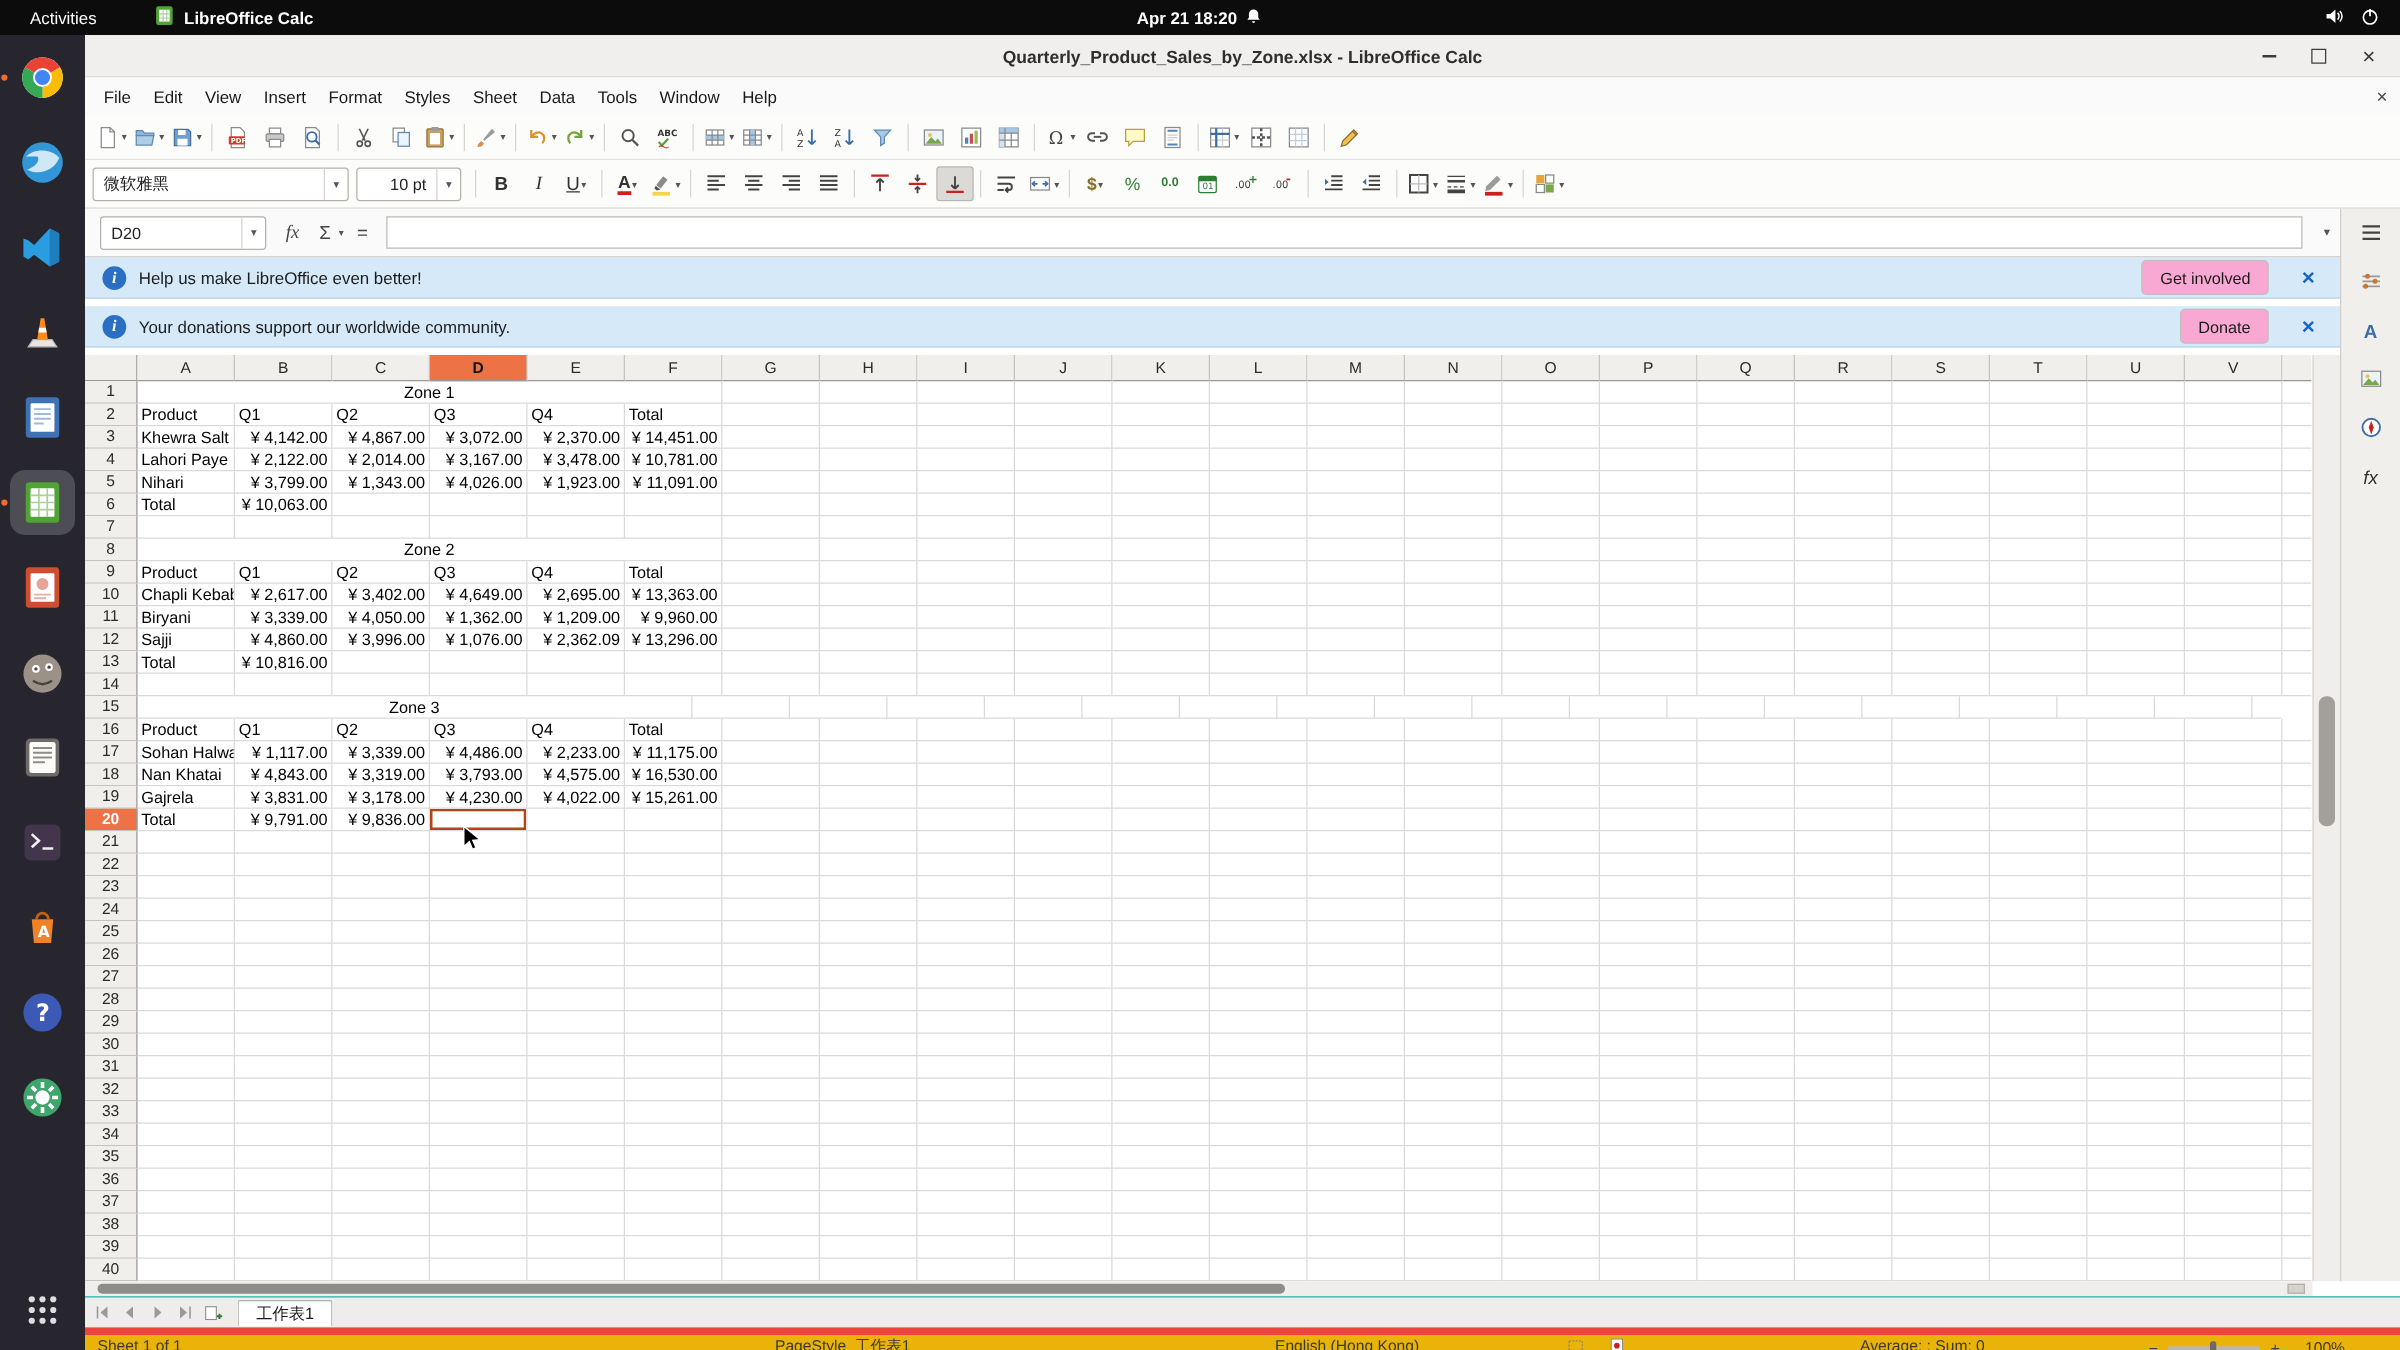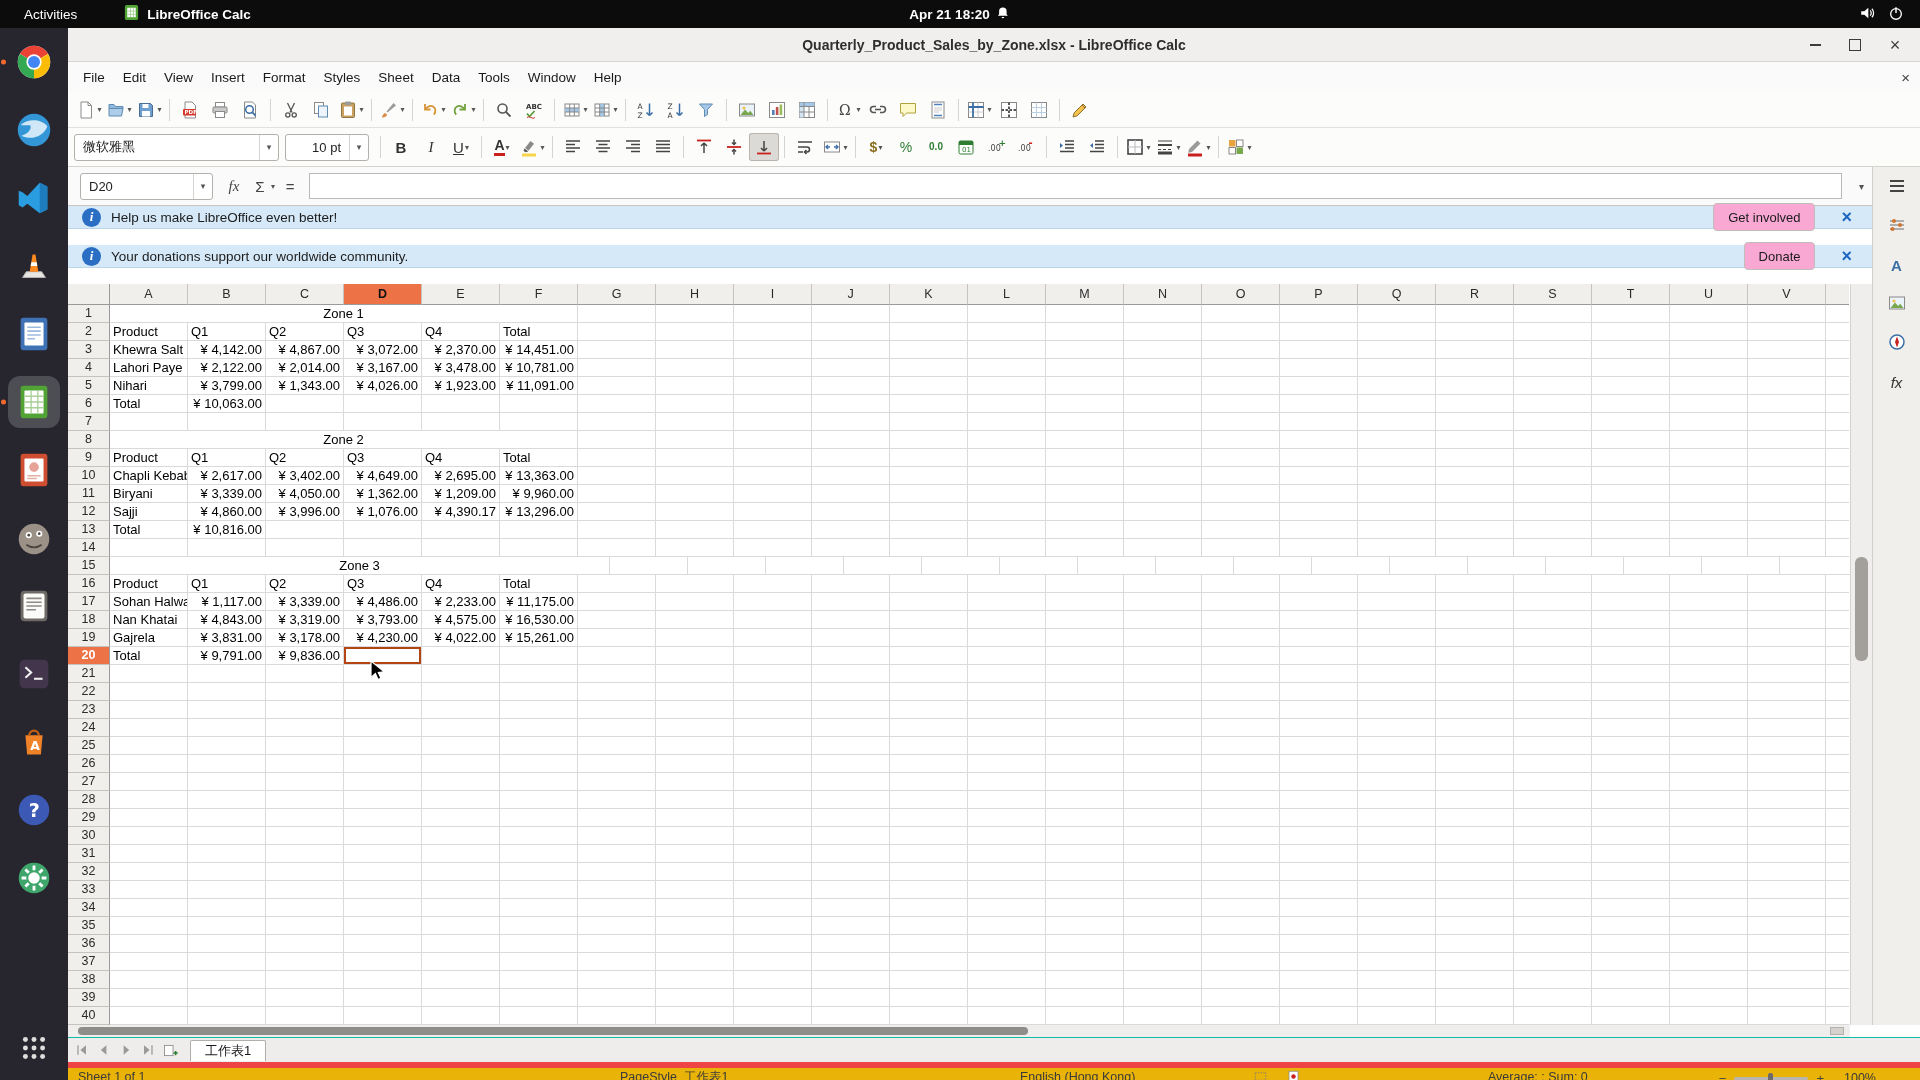--- a/index.html
+++ b/index.html
@@ -60,21 +60,21 @@
 .fico{width:26px;height:26px;display:flex;align-items:center;justify-content:center;color:#444;flex:none;}
 .fx-glyph::before{content:"fx";font-family:"Liberation Serif",serif;font-style:italic;font-size:15px;}
 .sum-glyph::before{content:"Σ";font-size:15px;}
 .eq-glyph::before{content:"=";font-size:15px;}
 .fdd{font-size:8px;color:#555;margin:0 2px 0 -2px;}
 .finput{flex:1;height:26px;background:#fff;border:1px solid #bcb9b4;margin-left:6px;margin-right:30px;font-size:13px;padding:4px 6px;}
 .fb-expand{position:absolute;right:8px;color:#555;font-size:10px;}
 .fb-expand::before{content:"▾";}
 
 
-.infobar{left:68px;width:1804px;height:23px;background:var(--infobar-bg,#d6e9f8);border-bottom:1px solid #bad4e8;display:flex;align-items:center;padding:0 14px;gap:10px;font-size:13.5px;color:#1c1c1c;}
+.infobar{left:68px;width:1804px;height:33px;background:var(--infobar-bg,#d6e9f8);border-bottom:1px solid #bad4e8;display:flex;align-items:center;padding:0 14px;gap:10px;font-size:13.5px;color:#1c1c1c;}
 .ib1{top:206px;}
 .ib2{top:245px;}
 .info-icon{width:19px;height:19px;border-radius:50%;background:#2a6fc4;color:#fff;display:flex;align-items:center;justify-content:center;font-size:13px;font-family:"Liberation Serif",serif;font-style:italic;font-weight:bold;flex:none;}
 .info-icon::before{content:"i";}
 .ib-btn{margin-left:auto;height:28px;display:inline-flex;align-items:center;padding:0 14px;background:#f9a8d4;border:1px solid #c1beb9;border-radius:4px;font-size:13px;color:#1a1a1a;}
 .ib-close{color:var(--infobar-close,#1b66c2);font-size:18px;font-weight:bold;margin:0 6px 0 16px;line-height:1;}
 .ib-close::before{content:"×";}
 
 
 .grid{left:68px;top:284px;width:1782px;height:741px;background:#fff;overflow:hidden;font-size:13px;}
@@ -1154,21 +1154,21 @@
       <div class="cell"></div>
       <div class="cell"></div>
       <div class="cell partial"></div>
     </div>
     <div class="gr">
       <div class="rh">12</div>
       <div class="cell l">Sajji</div>
       <div class="cell r">¥ 4,860.00</div>
       <div class="cell r">¥ 3,996.00</div>
       <div class="cell r">¥ 1,076.00</div>
-      <div class="cell r">¥ 4,390.17</div>
+      <div class="cell r">¥ 2,362.09</div>
       <div class="cell r">¥ 13,296.00</div>
       <div class="cell"></div>
       <div class="cell"></div>
       <div class="cell"></div>
       <div class="cell"></div>
       <div class="cell"></div>
       <div class="cell"></div>
       <div class="cell"></div>
       <div class="cell"></div>
       <div class="cell"></div>
@@ -1228,21 +1228,21 @@
       <div class="cell"></div>
       <div class="cell"></div>
       <div class="cell"></div>
       <div class="cell"></div>
       <div class="cell"></div>
       <div class="cell"></div>
       <div class="cell partial"></div>
     </div>
     <div class="gr">
       <div class="rh">15</div>
-      <div class="cell c" style="width:500px">Zone 3</div>
+      <div class="cell c" style="width:444px">Zone 3</div>
       <div class="cell"></div>
       <div class="cell"></div>
       <div class="cell"></div>
       <div class="cell"></div>
       <div class="cell"></div>
       <div class="cell"></div>
       <div class="cell"></div>
       <div class="cell"></div>
       <div class="cell"></div>
       <div class="cell"></div>

